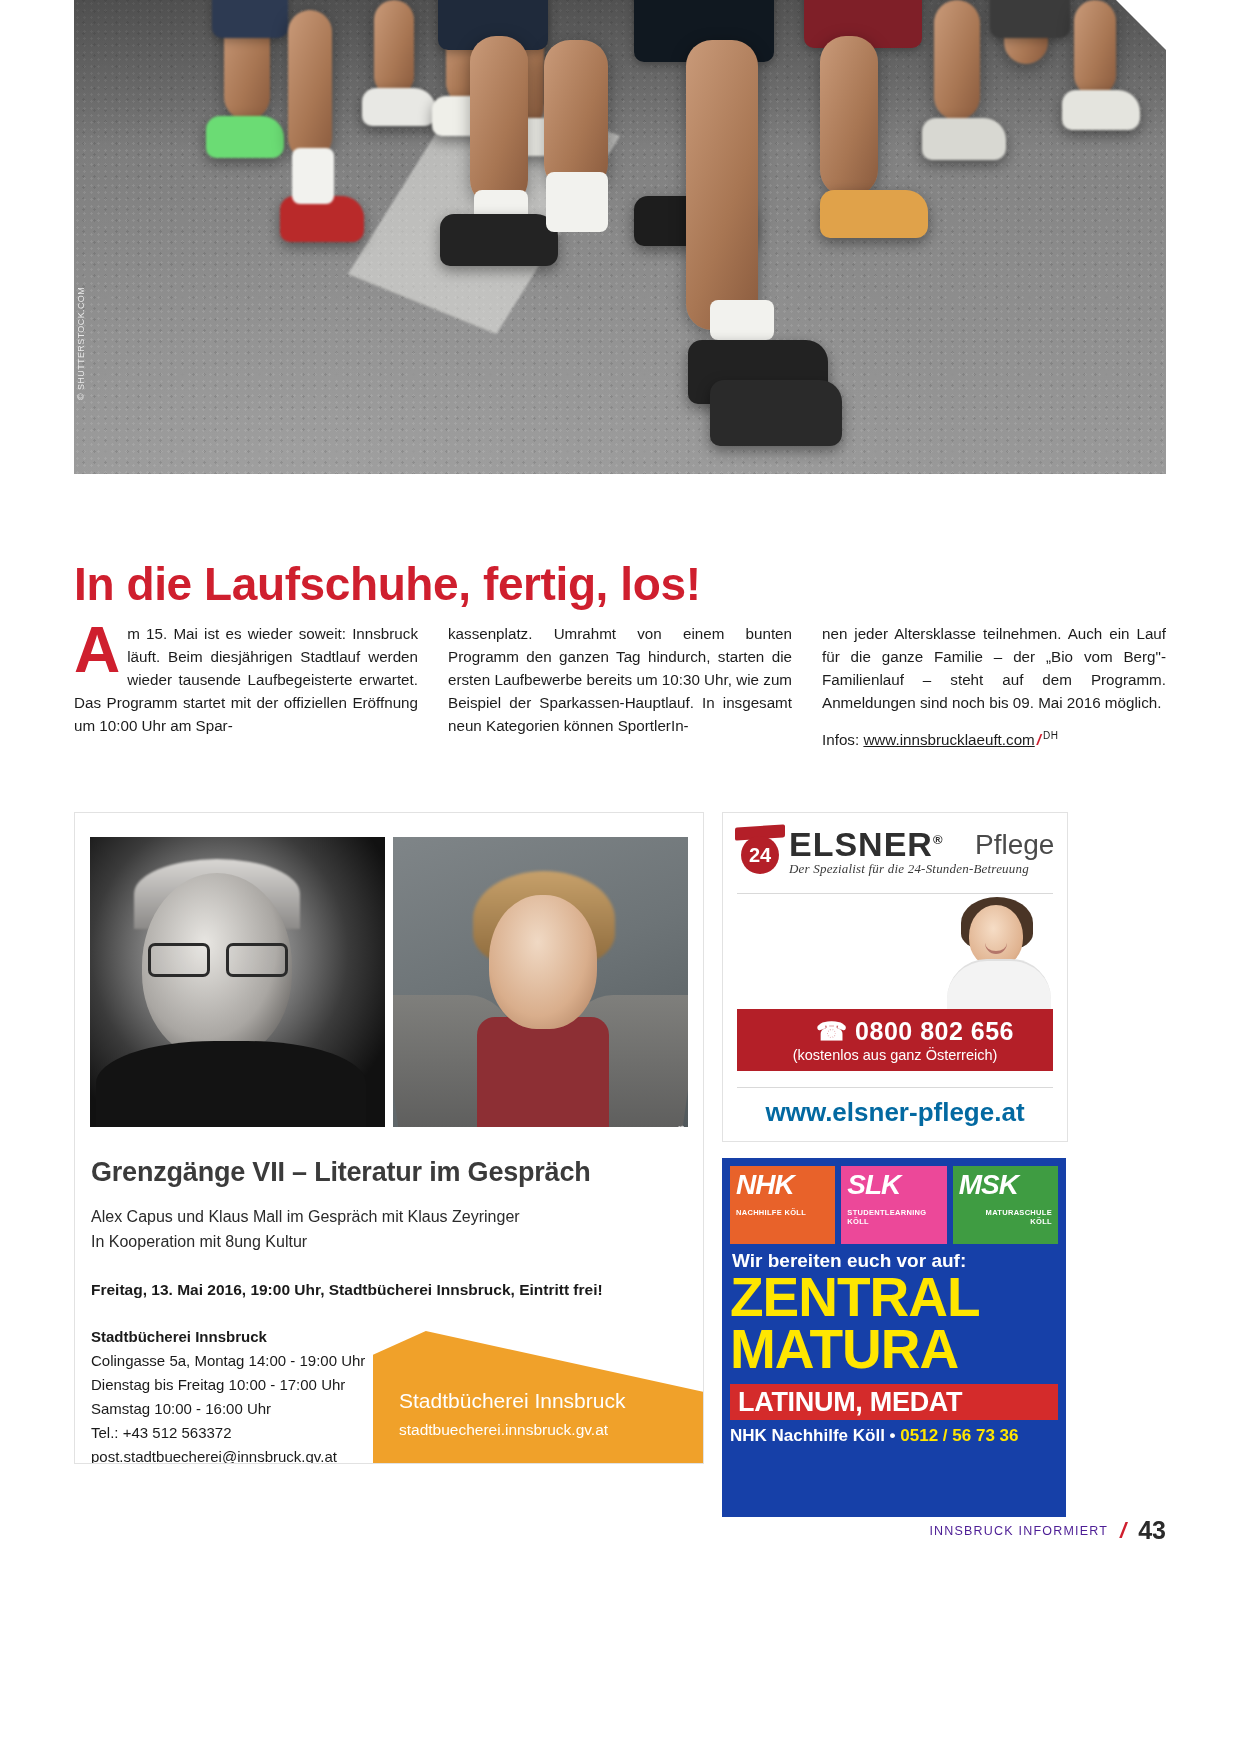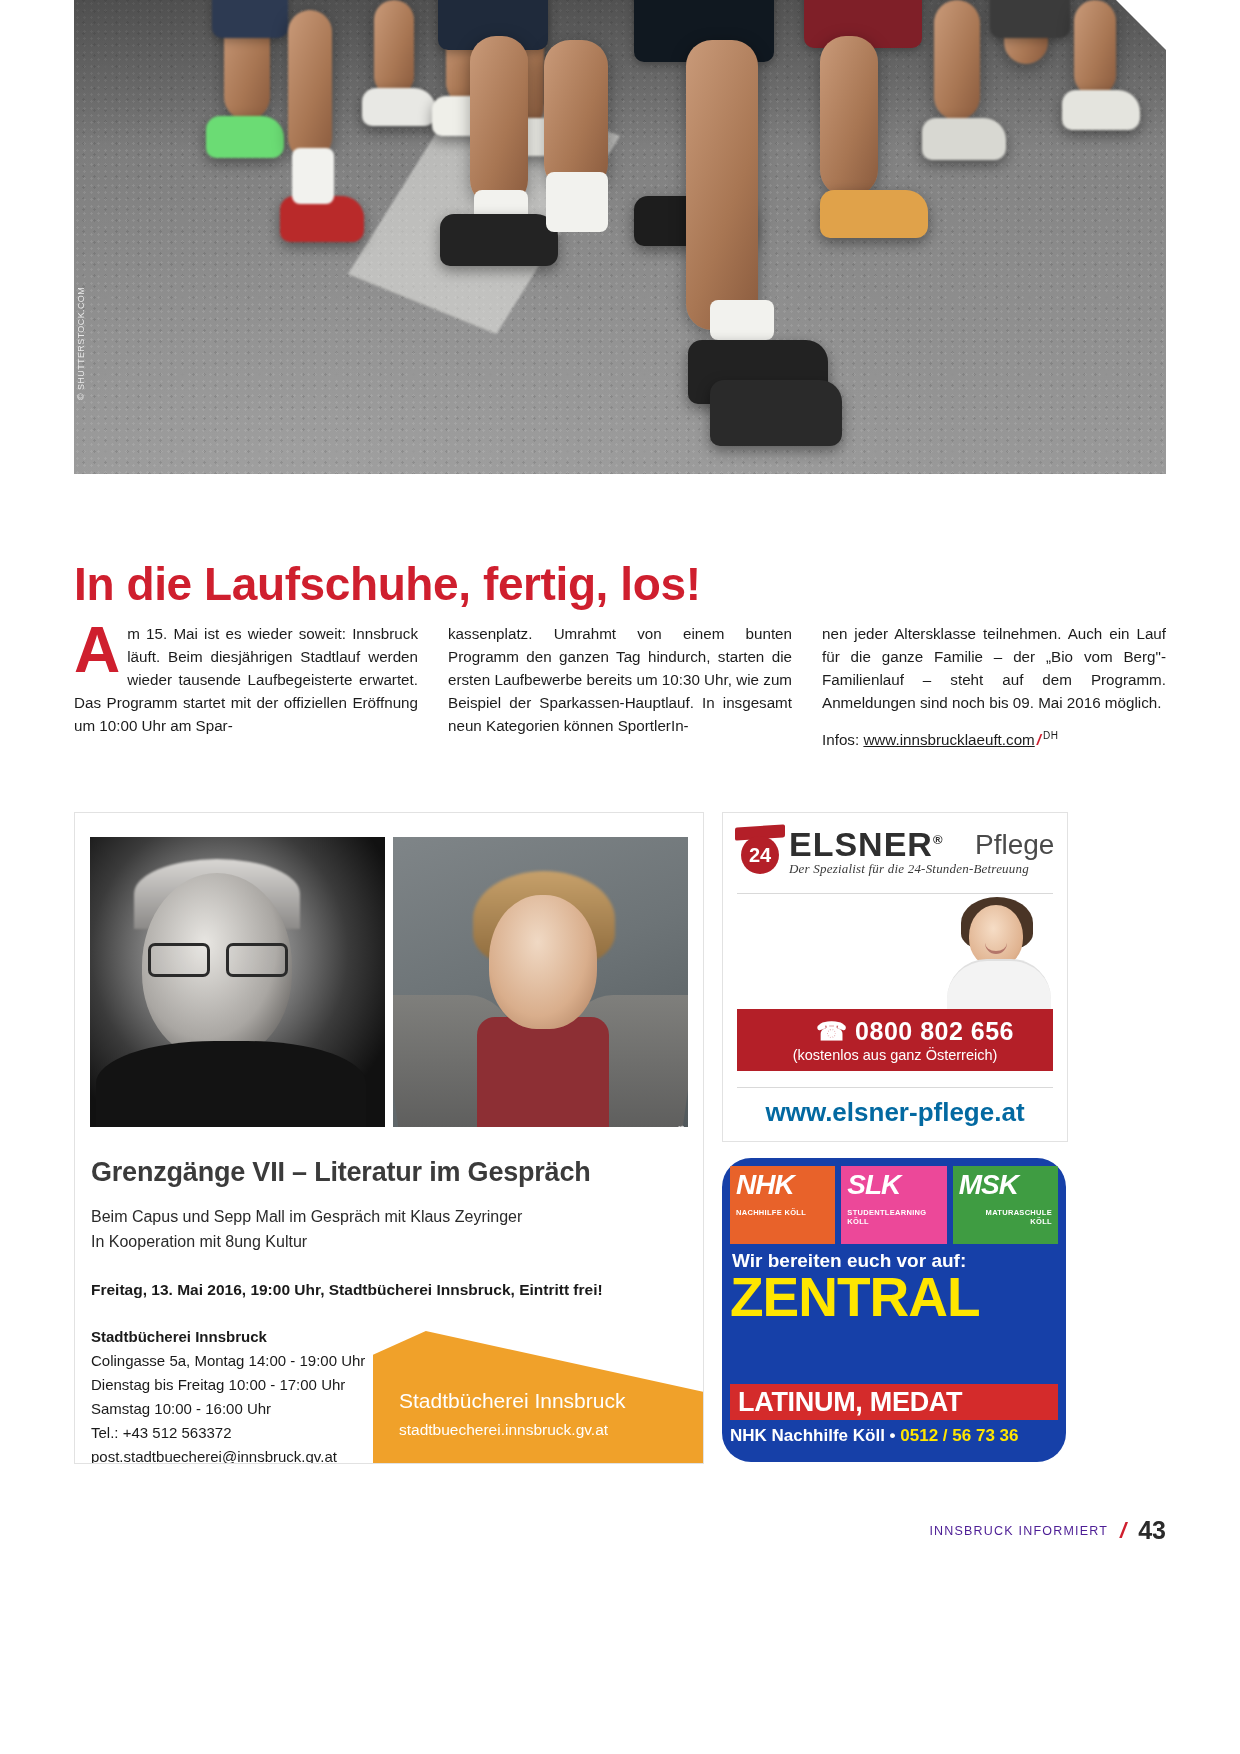--- a/index.html
+++ b/index.html
@@ -484,24 +484,23 @@
     font-weight: 700;
     color: #0369a1;
   }
 
   
   .ad-nhk {
     position: absolute;
     left: 722px;
     top: 1158px;
     width: 344px;
-    height: 304px;
+    height: 359px;
     background: #1640a8;
     overflow: hidden;
-    border-radius: 29px;
   }
   .nhk-logos {
     position: absolute;
     left: 8px; top: 8px;
     width: 328px; height: 78px;
     display: flex;
     gap: 6px;
   }
   .logo-box {
     flex: 1;
@@ -699,21 +698,21 @@
       <div class="shirt"></div>
       <div class="hair"></div>
       <div class="face"></div>
       <div class="credit-right">© MARCO GROB</div>
     </div>
   </div>
 
   <div class="event-title">Grenzgänge VII – Literatur im Gespräch</div>
 
   <div class="event-sub">
-    <div>Beim Capus und Sepp Mall im Gespräch mit Klaus Zeyringer</div>
+    <div>Alex Capus und Klaus Mall im Gespräch mit Klaus Zeyringer</div>
     <div>In Kooperation mit 8ung Kultur</div>
   </div>
 
   <div class="event-when">Freitag, 13. Mai 2016, 19:00 Uhr, Stadtbücherei Innsbruck, Eintritt frei!</div>
 
   <div class="event-addr">
     <div class="b">Stadtbücherei Innsbruck</div>
     <div>Colingasse 5a, Montag 14:00 - 19:00 Uhr</div>
     <div>Dienstag bis Freitag 10:00 - 17:00 Uhr</div>
     <div>Samstag 10:00 - 16:00 Uhr</div>
@@ -769,20 +768,21 @@
     </div>
     <div class="logo-box logo-msk">
       <div class="logo-main">MSK</div>
       <div class="logo-sub r" style="white-space:pre-line;">MATURASCHULE
 KÖLL</div>
     </div>
   </div>
 
   <div class="nhk-line1">Wir bereiten euch vor auf:</div>
   <div class="nhk-zentral">ZENTRAL</div>
+  <div class="nhk-matura">MATURA</div>
   <div class="nhk-redbar">LATINUM, MEDAT</div>
   <div class="nhk-bottom"><span>NHK Nachhilfe Köll • </span><span class="phone">0512 / 56 73 36</span></div>
 </div>
 
 <div class="footer">
   <span class="footer-label">INNSBRUCK INFORMIERT</span>
   <span class="footer-slash">/</span>
   <span class="footer-page">43</span>
 </div>
 

